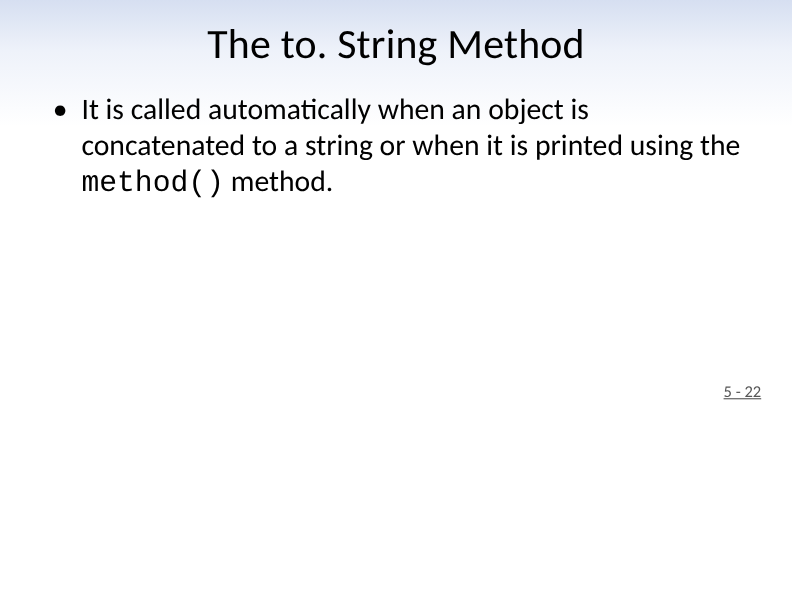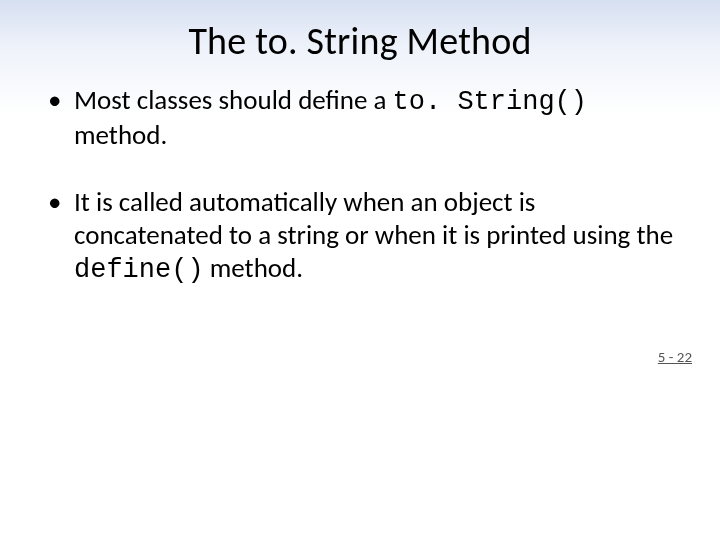--- a/index.html
+++ b/index.html
@@ -63,21 +63,18 @@
   }
 </style>
 </head>
 <body>
 
 <div class="slide">
   <div class="title">The to. String Method</div>
   <div class="body">
     <ul>
       <li>
-        <span>Most classes should define a </span><span class="code">to. String()</span><span> method.</span>
-      </li>
-      <li>
-        <span>It is called automatically when an object is concatenated to a string or when it is printed using the </span><span class="code">define()</span><span> method.</span>
+        <span>It is called automatically when an object is concatenated to a string or when it is printed using the </span><span class="code">method()</span><span> method.</span>
       </li>
     </ul>
   </div>
   <div class="footer">5 - 22</div>
 </div>
 
 </body></html>

